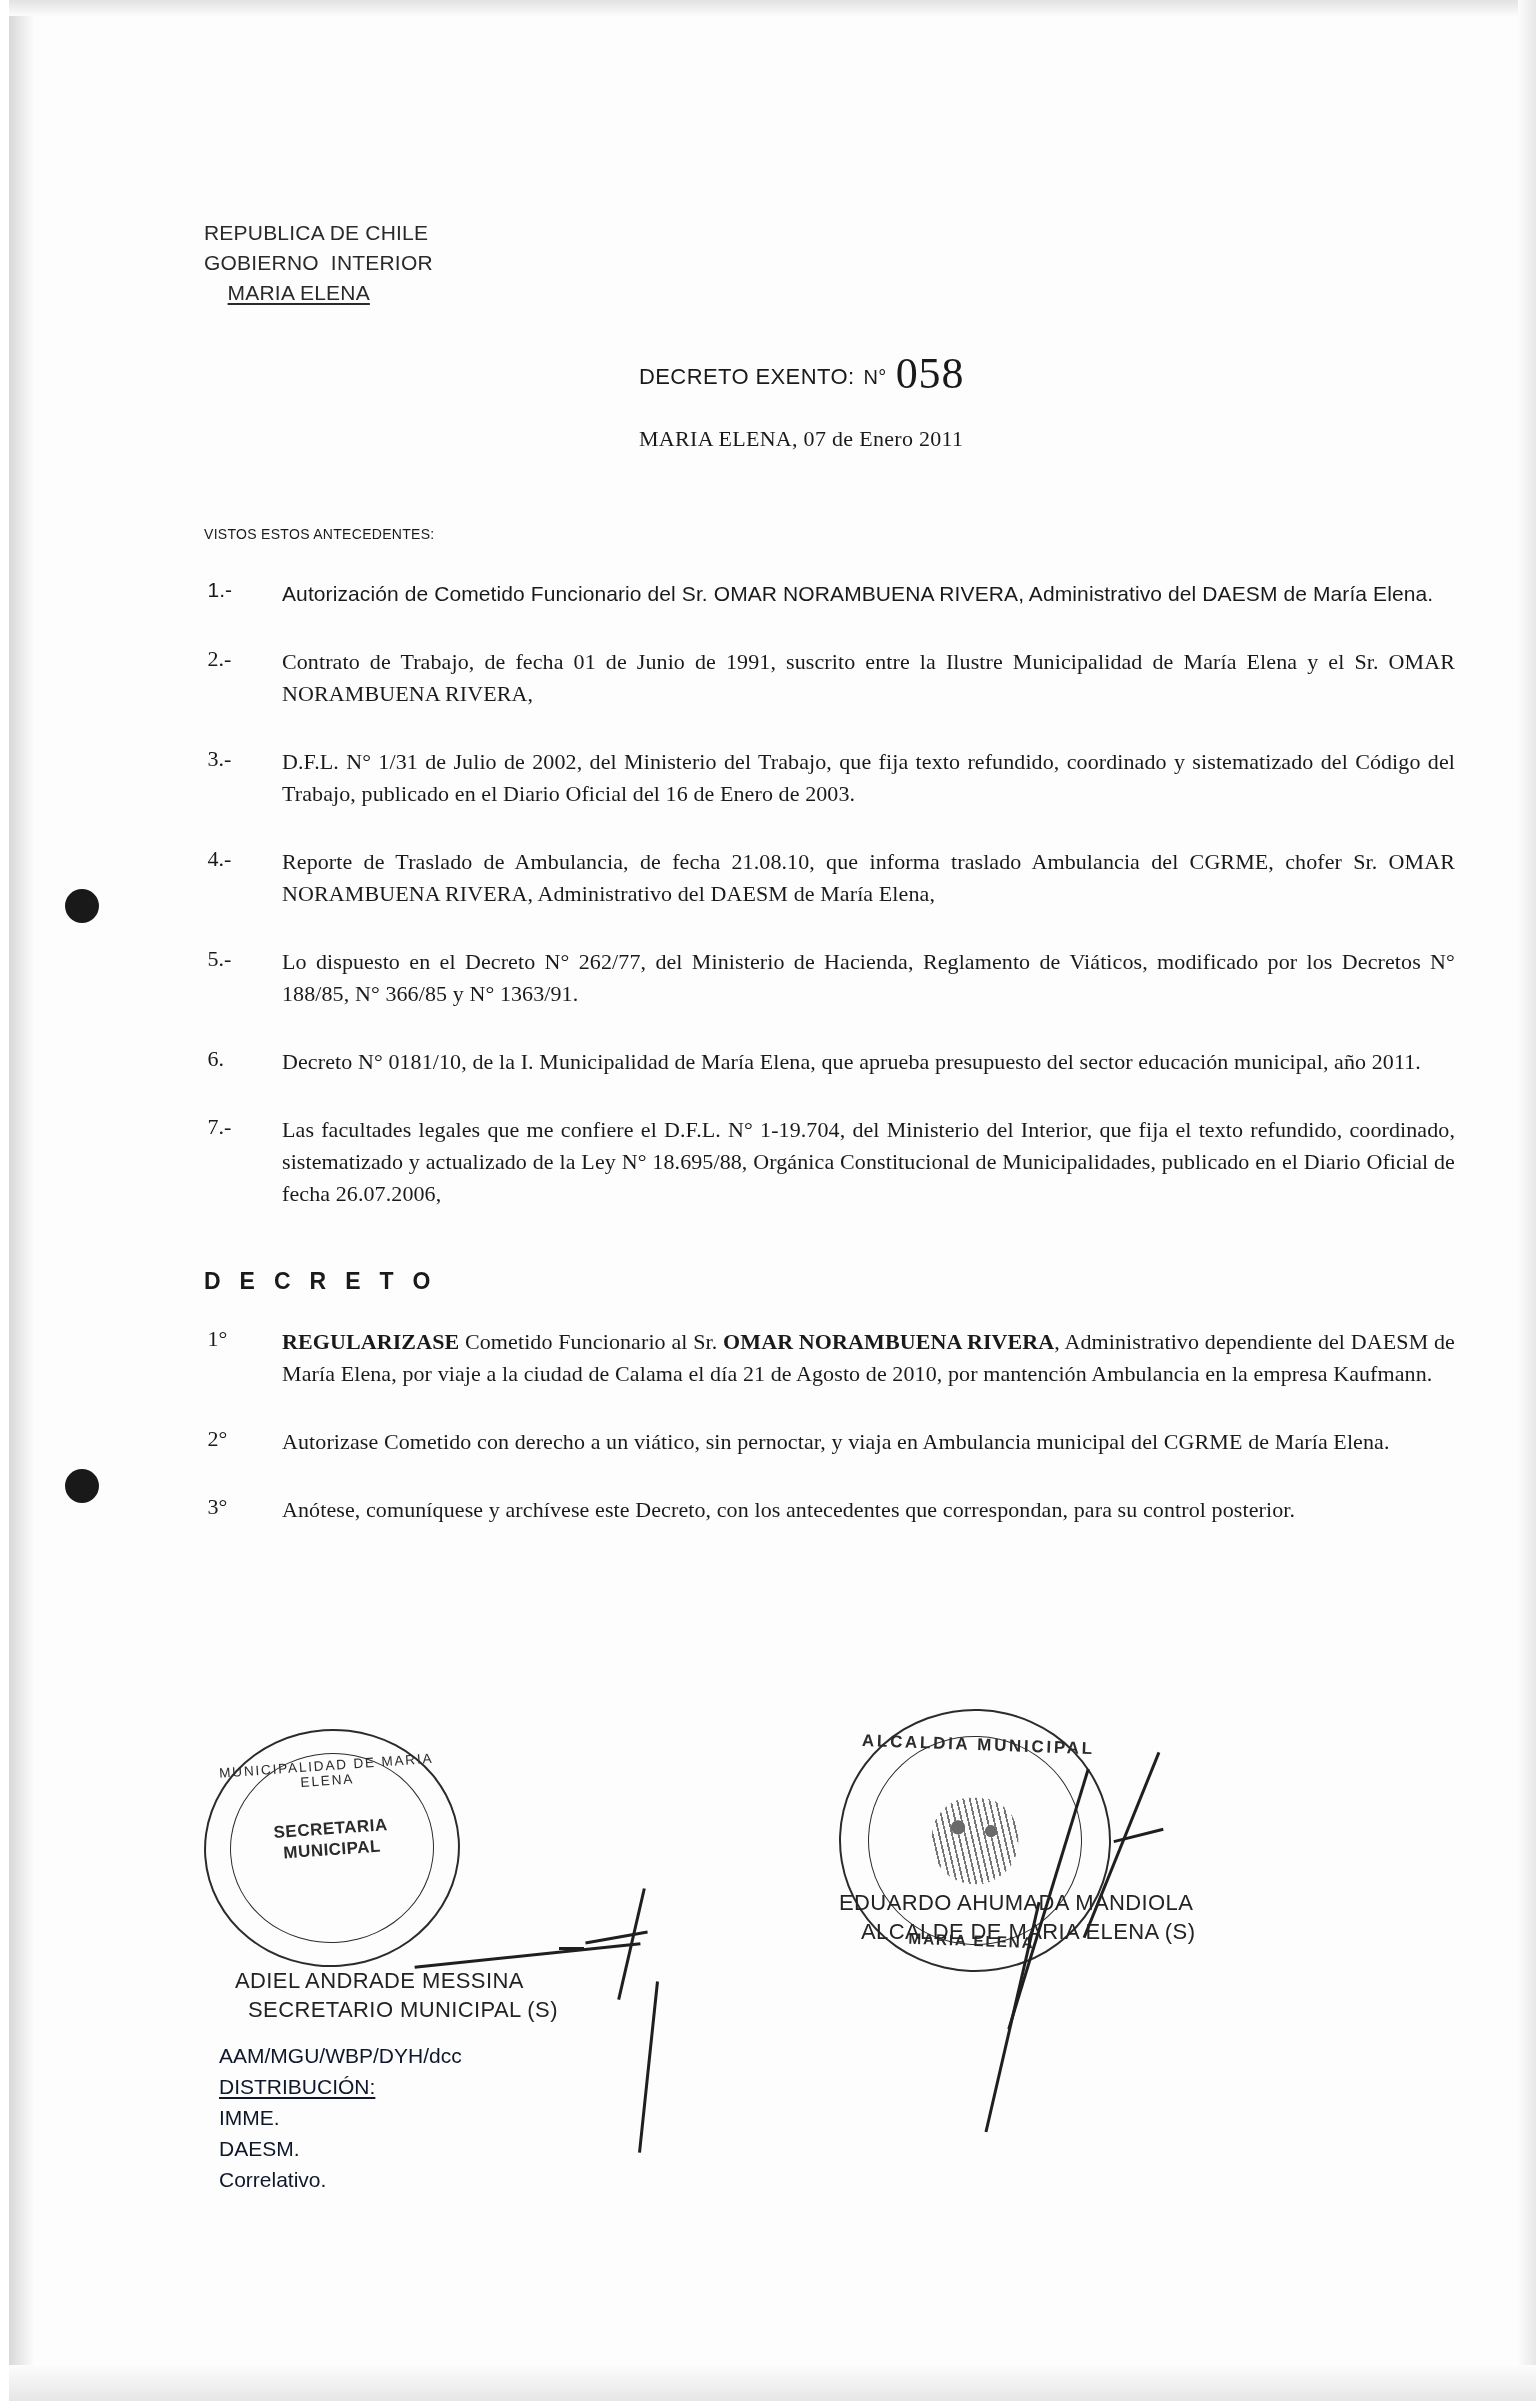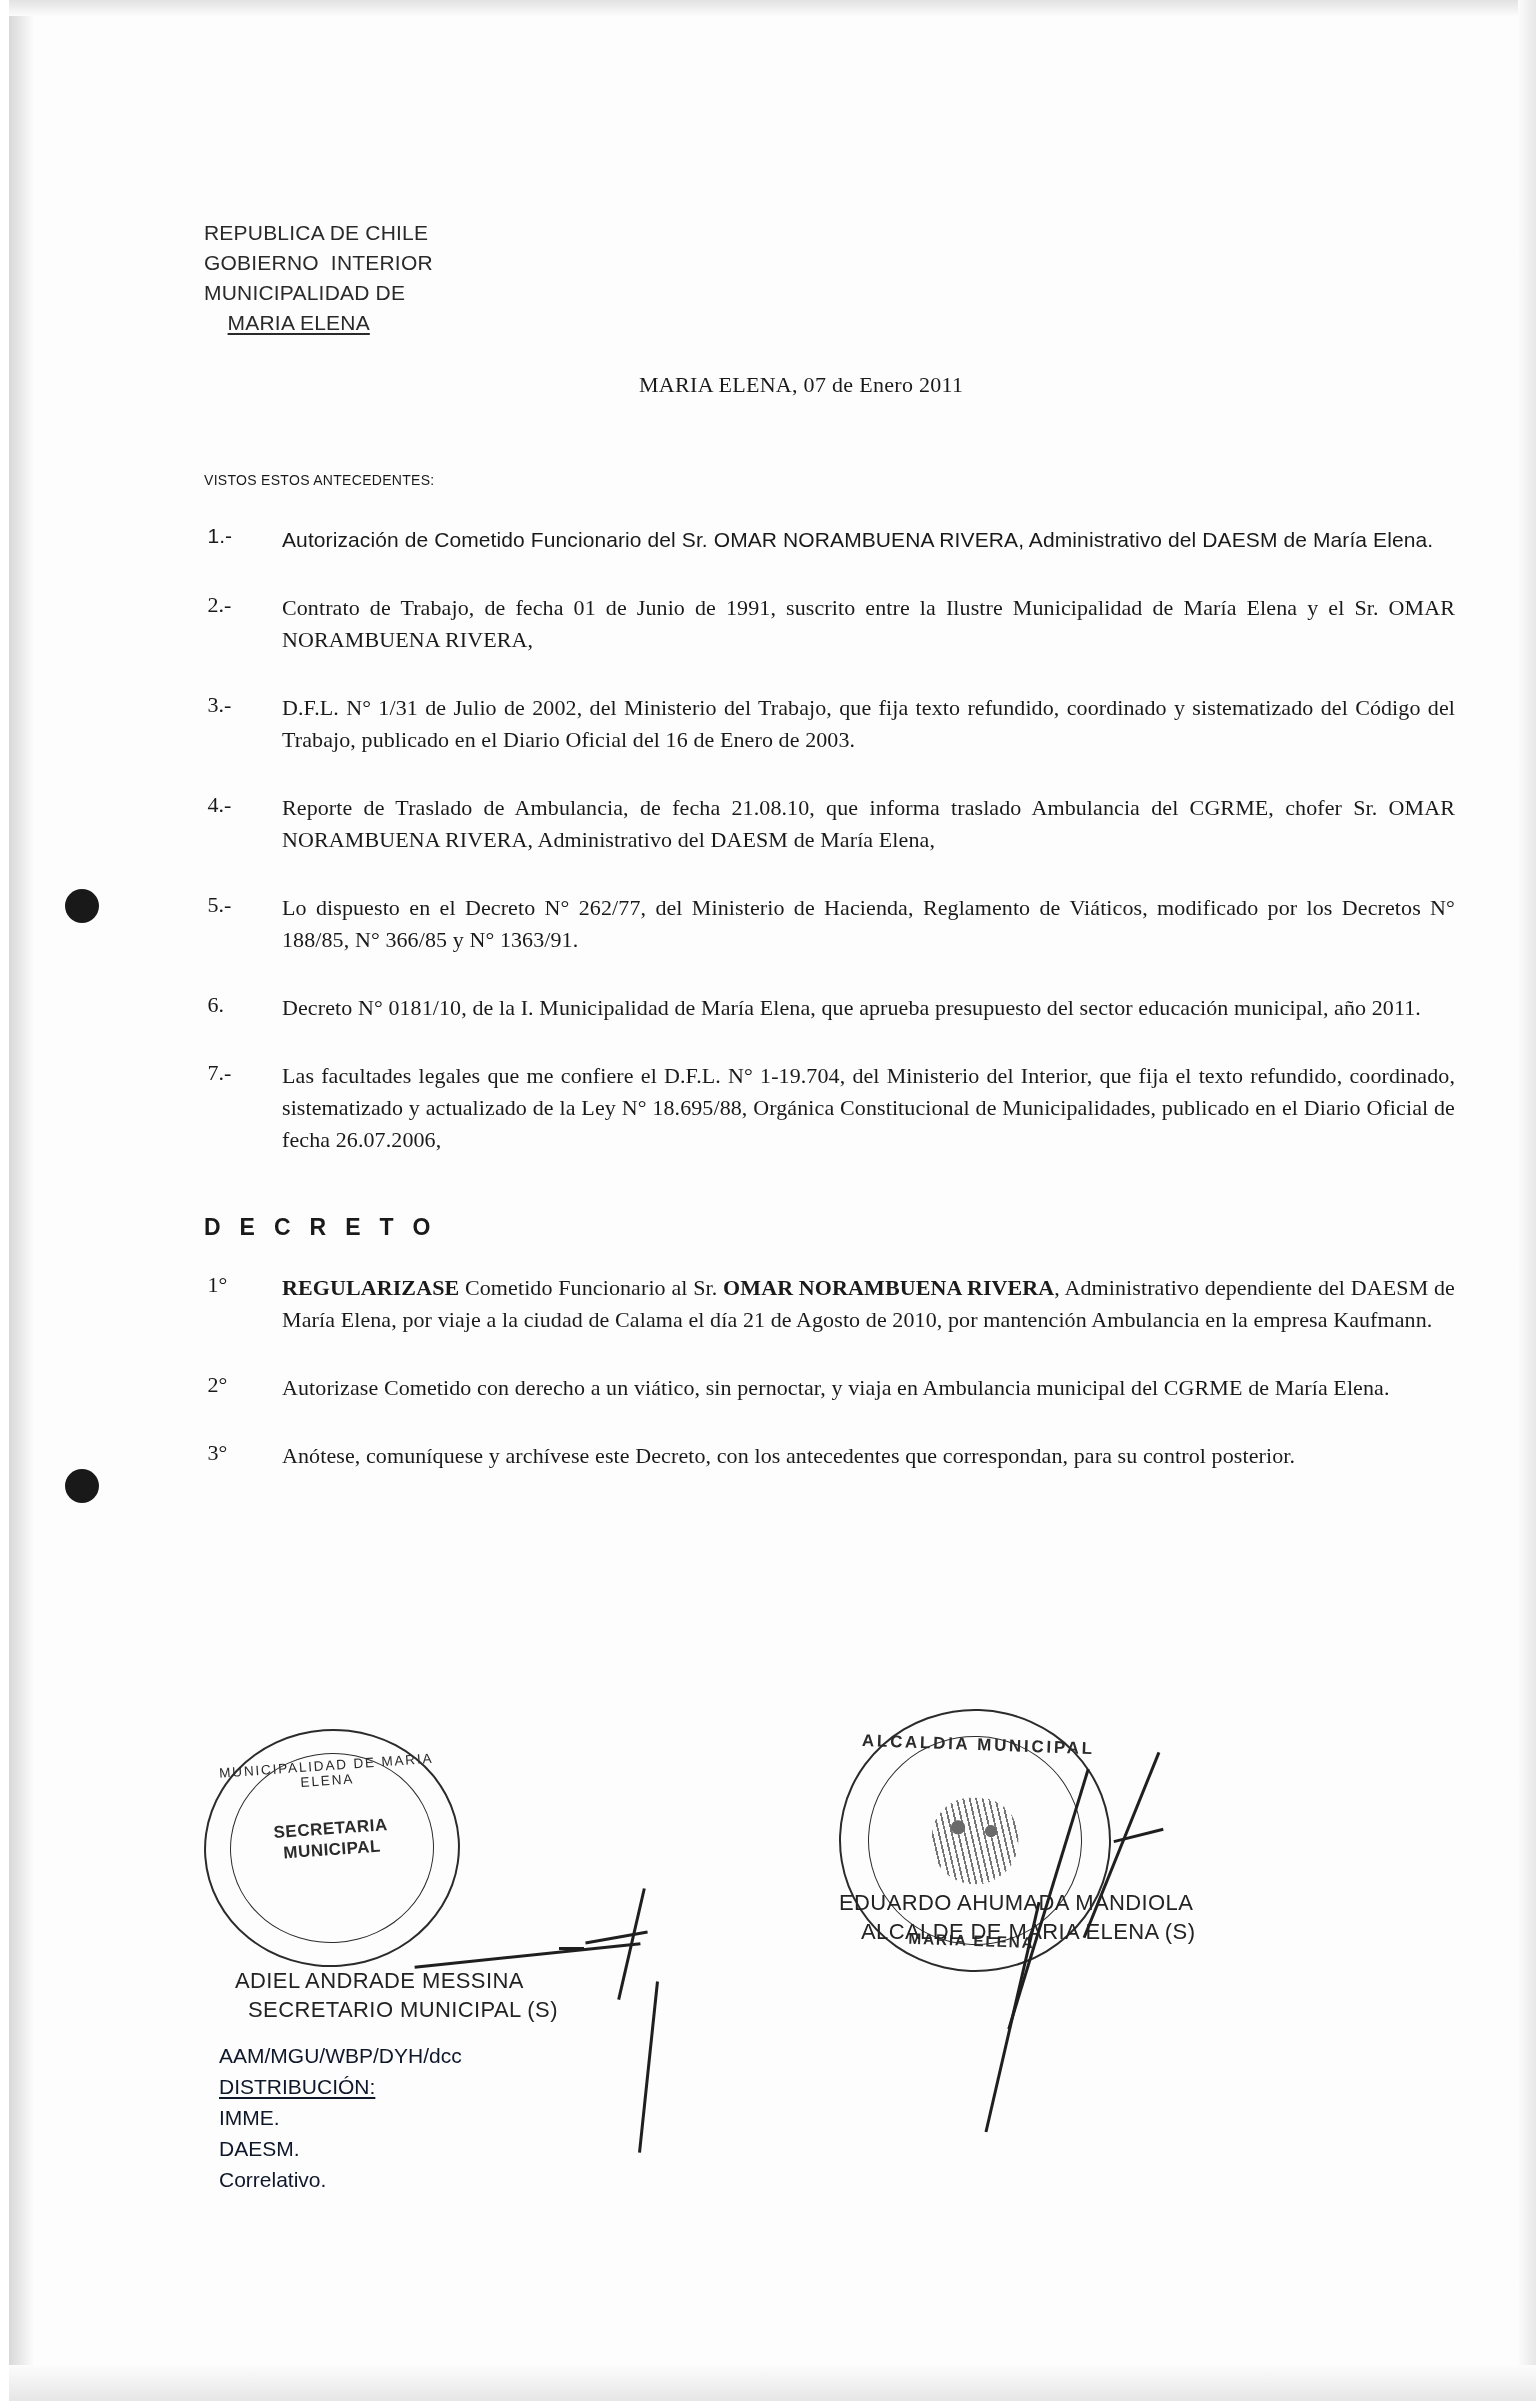--- a/index.html
+++ b/index.html
@@ -254,24 +254,28 @@
   <div class="scan-edge-bottom"></div>
 
   <div class="punch" id="punch1"></div>
   <div class="punch" id="punch2"></div>
 
   <div class="doc">
 
     <div class="header-block">
       <span class="ln">REPUBLICA DE CHILE</span>
       <span class="ln">GOBIERNO  INTERIOR</span>
-      <span class="ln">MUNICIPALIDAD DE</span>
       <span class="ln und">MARIA ELENA</span>
     </div>
 
+    <div class="decreto-line">
+      <span class="lbl">DECRETO EXENTO:</span>
+      <span class="no">N°</span>
+      <span class="num">058</span>
+    </div>
 
     <div class="place-date">MARIA ELENA,  07 de Enero  2011</div>
 
     <div class="vistos">VISTOS ESTOS ANTECEDENTES:</div>
 
     <div class="items">
 
       <div class="item sans">
         <div class="num">1.-</div>
         <div class="body">Autorización de Cometido Funcionario del Sr. OMAR NORAMBUENA RIVERA,  Administrativo del DAESM de María Elena.</div>

